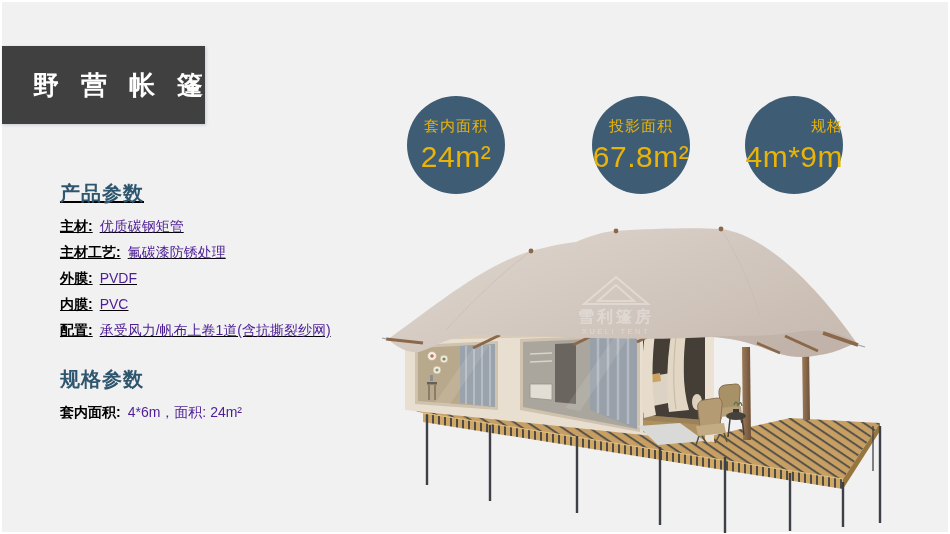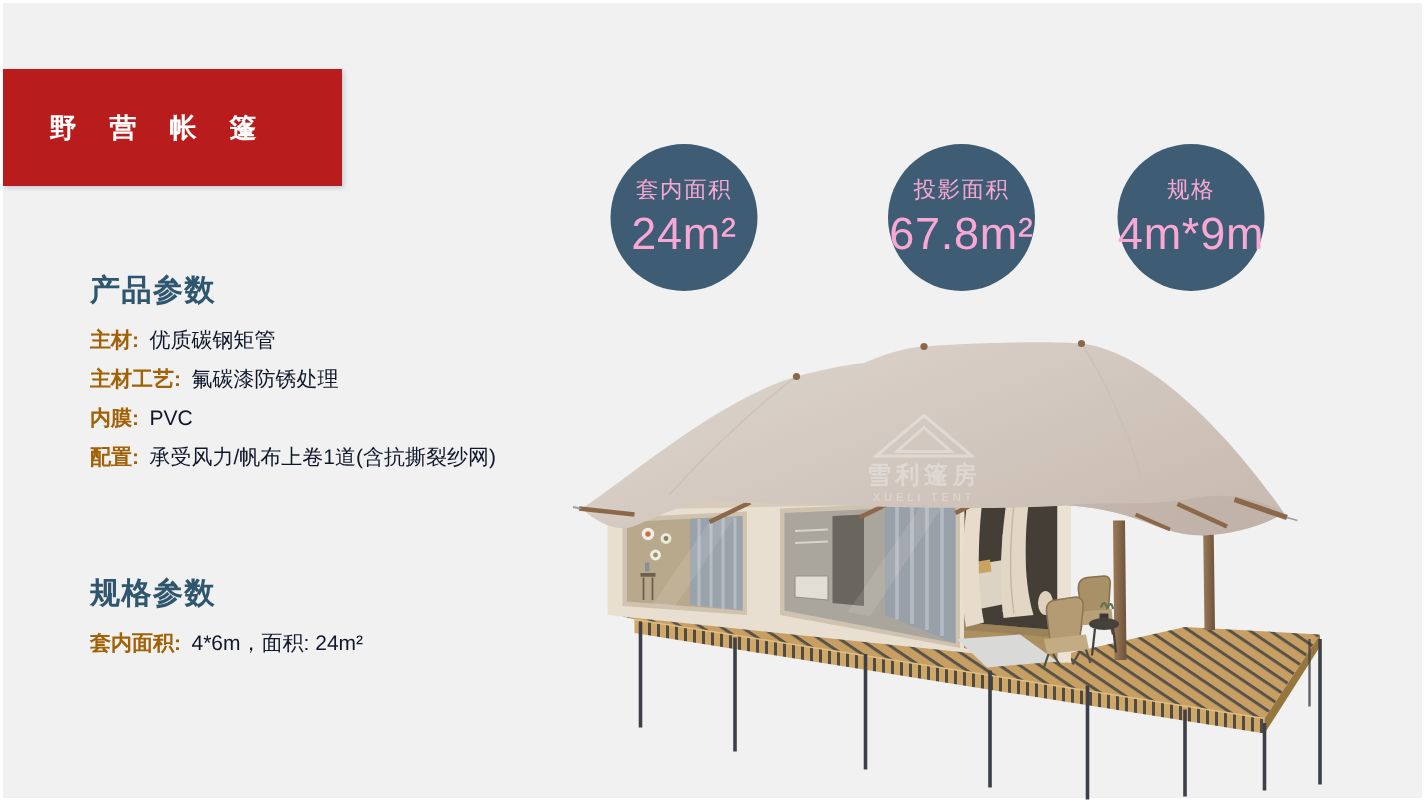--- a/index.html
+++ b/index.html
@@ -3,42 +3,42 @@
 <meta charset="utf-8">
 <style>
   html,body{margin:0;padding:0;}
   body{font-family:"Liberation Sans","DejaVu Sans",sans-serif;background:#e8e8ea;}
   .slide{
     position:relative;width:950px;height:534px;background:#f1f1f2;
     box-shadow:inset 0 0 0 2px #ffffff;overflow:hidden;
   }
   
   .title-box{
-    position:absolute;left:2px;top:46px;width:226px;height:78px;
-    background:#b91c1c;color:#fff;display:flex;align-items:center;
+    position:absolute;left:2px;top:46px;width:203px;height:78px;
+    background:#404040;color:#fff;display:flex;align-items:center;
     padding-left:31px;box-sizing:border-box;
-    font-size:18px;font-weight:bold;letter-spacing:22px;white-space:nowrap;
+    font-size:26px;font-weight:bold;letter-spacing:22px;white-space:nowrap;
     box-shadow:1px 1px 3px rgba(70,90,110,.25);
   }
   
   .badge{
     position:absolute;top:96px;width:98px;height:98px;border-radius:50%;
-    background:#3e5d74;color:#f9a8d4;display:flex;flex-direction:column;
+    background:#3e5d74;color:#eab308;display:flex;flex-direction:column;
     align-items:center;justify-content:center;text-align:center;
   }
   .badge .b-label{font-size:15px;letter-spacing:1px;margin-bottom:4px;}
   .badge .b-value{font-size:30px;letter-spacing:.5px;}
-  .badge.b1{left:407px;} .badge.b2{left:592px;} .badge.b3{left:745px;}
+  .badge.b1{left:407px;} .badge.b2{left:592px;} .badge.b3{left:745px;align-items:flex-end;}
   
   .params{position:absolute;left:60px;}
-  .params.product{top:180px;} .params.spec{top:382px;}
+  .params.product{top:180px;text-decoration:underline;} .params.spec{top:366px;}
   .params h2{margin:0 0 11px 0;font-size:20px;color:#2e566e;letter-spacing:1px;font-weight:bold;}
   .p-row{font-size:14px;line-height:16px;margin-bottom:10px;white-space:nowrap;}
-  .p-label{font-weight:bold;color:#a16207;margin-right:7px;}
-  .p-value{color:#0f172a;}
+  .p-label{font-weight:bold;color:#000000;margin-right:7px;}
+  .p-value{color:#4c1d95;}
   
   .tent{position:absolute;left:380px;top:204px;width:570px;height:330px;}
 </style>
 </head>
 <body>
 
 <div class="slide">
 
   <div class="title-box">野营帐篷</div>
 
@@ -52,20 +52,21 @@
   </div>
   <div class="badge b3">
     <div class="b-label">规格</div>
     <div class="b-value">4m*9m</div>
   </div>
 
   <div class="params product">
     <h2>产品参数</h2>
     <div class="p-row"><span class="p-label">主材:</span><span class="p-value">优质碳钢矩管</span></div>
     <div class="p-row"><span class="p-label">主材工艺:</span><span class="p-value">氟碳漆防锈处理</span></div>
+    <div class="p-row"><span class="p-label">外膜:</span><span class="p-value">PVDF</span></div>
     <div class="p-row"><span class="p-label">内膜:</span><span class="p-value">PVC</span></div>
     <div class="p-row"><span class="p-label">配置:</span><span class="p-value">承受风力/帆布上卷1道(含抗撕裂纱网)</span></div>
   </div>
 
   <div class="params spec">
     <h2>规格参数</h2>
     <div class="p-row"><span class="p-label">套内面积:</span><span class="p-value">4*6m，面积: 24m²</span></div>
   </div>
 
   <svg class="tent" viewBox="0 0 570 330">

